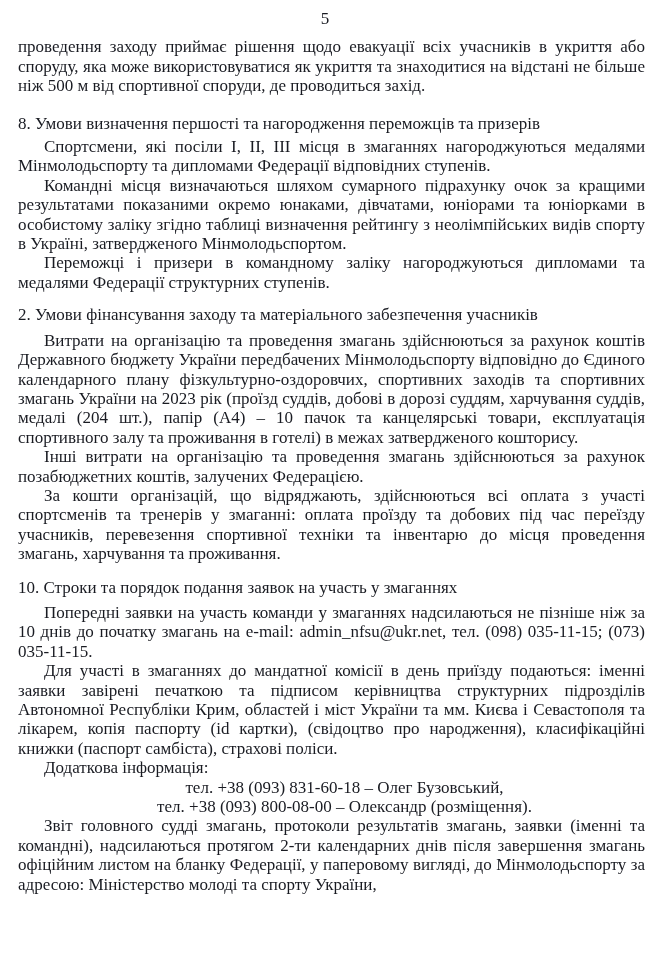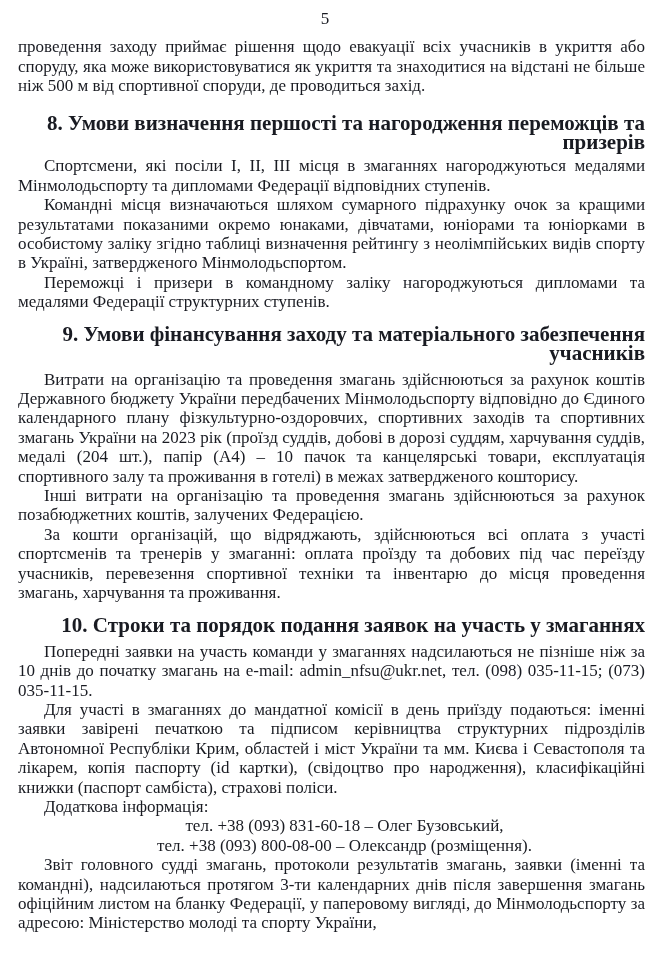--- a/index.html
+++ b/index.html
@@ -32,24 +32,24 @@
   p.para.no-indent {
     text-indent: 0;
   }
   p.plainline {
     margin: 0;
     text-align: center;
     text-indent: 26px;
   }
   h2.heading {
     margin: 18px 0 4px 0;
-    font-size: 21px;
-    font-weight: bold;
+    font-size: 17px;
+    font-weight: normal;
     line-height: 19.4px;
-    text-align: right;
+    text-align: left;
   }
   h2.heading.h9  { margin: 13px 0 6px 0; }
   h2.heading.h10 { margin: 14px 0 6px 0; }
 </style>
 </head>
 <body>
 
 <div class="page">
 
   <div class="page-number">5</div>
@@ -57,36 +57,36 @@
   <p class="para no-indent">проведення заходу приймає рішення щодо евакуації всіх учасників в укриття або споруду, яка може використовуватися як укриття та знаходитися на відстані не більше ніж 500 м від спортивної споруди, де проводиться захід.</p>
 
   <h2 class="heading">8. Умови визначення першості та нагородження переможців та призерів</h2>
 
   <p class="para">Спортсмени, які посіли І, ІІ, ІІІ місця в змаганнях нагороджуються медалями Мінмолодьспорту та дипломами Федерації відповідних ступенів.</p>
 
   <p class="para">Командні місця визначаються шляхом сумарного підрахунку очок за кращими результатами показаними окремо юнаками, дівчатами, юніорами та юніорками в особистому заліку згідно таблиці визначення рейтингу з неолімпійських видів спорту в Україні, затвердженого Мінмолодьспортом.</p>
 
   <p class="para">Переможці і призери в командному заліку нагороджуються дипломами та медалями Федерації структурних ступенів.</p>
 
-  <h2 class="heading h9">9. Умови фінансування заходу та матеріального забезпечення учасників</h2>
+  <h2 class="heading h9">2. Умови фінансування заходу та матеріального забезпечення учасників</h2>
 
   <p class="para">Витрати на організацію та проведення змагань здійснюються за рахунок коштів Державного бюджету України передбачених Мінмолодьспорту відповідно до Єдиного календарного плану фізкультурно-оздоровчих, спортивних заходів та спортивних змагань України на 2023 рік (проїзд суддів, добові в дорозі суддям, харчування суддів, медалі (204 шт.), папір (А4) – 10 пачок та канцелярські товари, експлуатація спортивного залу та проживання в готелі) в межах затвердженого кошторису.</p>
 
   <p class="para">Інші витрати на організацію та проведення змагань здійснюються за рахунок позабюджетних коштів, залучених Федерацією.</p>
 
   <p class="para">За кошти організацій, що відряджають, здійснюються всі оплата з участі спортсменів та тренерів у змаганні: оплата проїзду та добових під час переїзду учасників, перевезення спортивної техніки та інвентарю до місця проведення змагань, харчування та проживання.</p>
 
   <h2 class="heading h10">10. Строки та порядок подання заявок на участь у змаганнях</h2>
 
   <p class="para">Попередні заявки на участь команди у змаганнях надсилаються не пізніше ніж за 10 днів до початку змагань на e-mail: admin_nfsu@ukr.net, тел. (098) 035-11-15; (073) 035-11-15.</p>
 
   <p class="para">Для участі в змаганнях до мандатної комісії в день приїзду подаються: іменні заявки завірені печаткою та підписом керівництва структурних підрозділів Автономної Республіки Крим, областей і міст України та мм. Києва і Севастополя та лікарем, копія паспорту (id картки), (свідоцтво про народження), класифікаційні книжки (паспорт самбіста), страхові поліси.</p>
 
 
   <p class="para">Додаткова інформація:</p>
 
   <p class="plainline">тел. +38 (093) 831-60-18 – Олег Бузовський,</p>
 
   <p class="plainline">тел. +38 (093) 800-08-00 – Олександр (розміщення).</p>
 
-  <p class="para">Звіт головного судді змагань, протоколи результатів змагань, заявки (іменні та командні), надсилаються протягом 3-ти календарних днів після завершення змагань офіційним листом на бланку Федерації, у паперовому вигляді, до Мінмолодьспорту за адресою: Міністерство молоді та спорту України,</p>
+  <p class="para">Звіт головного судді змагань, протоколи результатів змагань, заявки (іменні та командні), надсилаються протягом 2-ти календарних днів після завершення змагань офіційним листом на бланку Федерації, у паперовому вигляді, до Мінмолодьспорту за адресою: Міністерство молоді та спорту України,</p>
 
 </div>
 
 </body></html>

